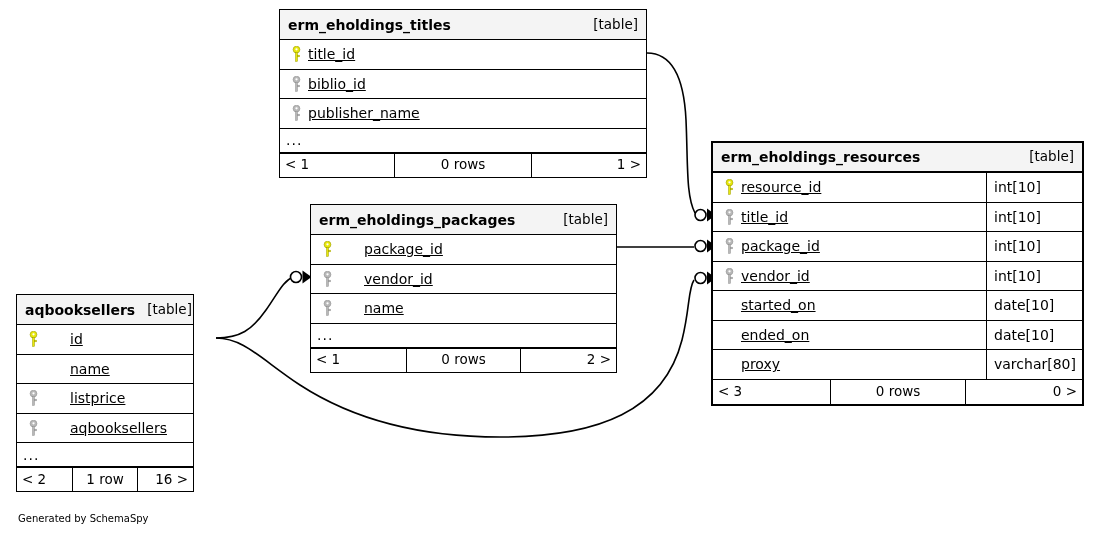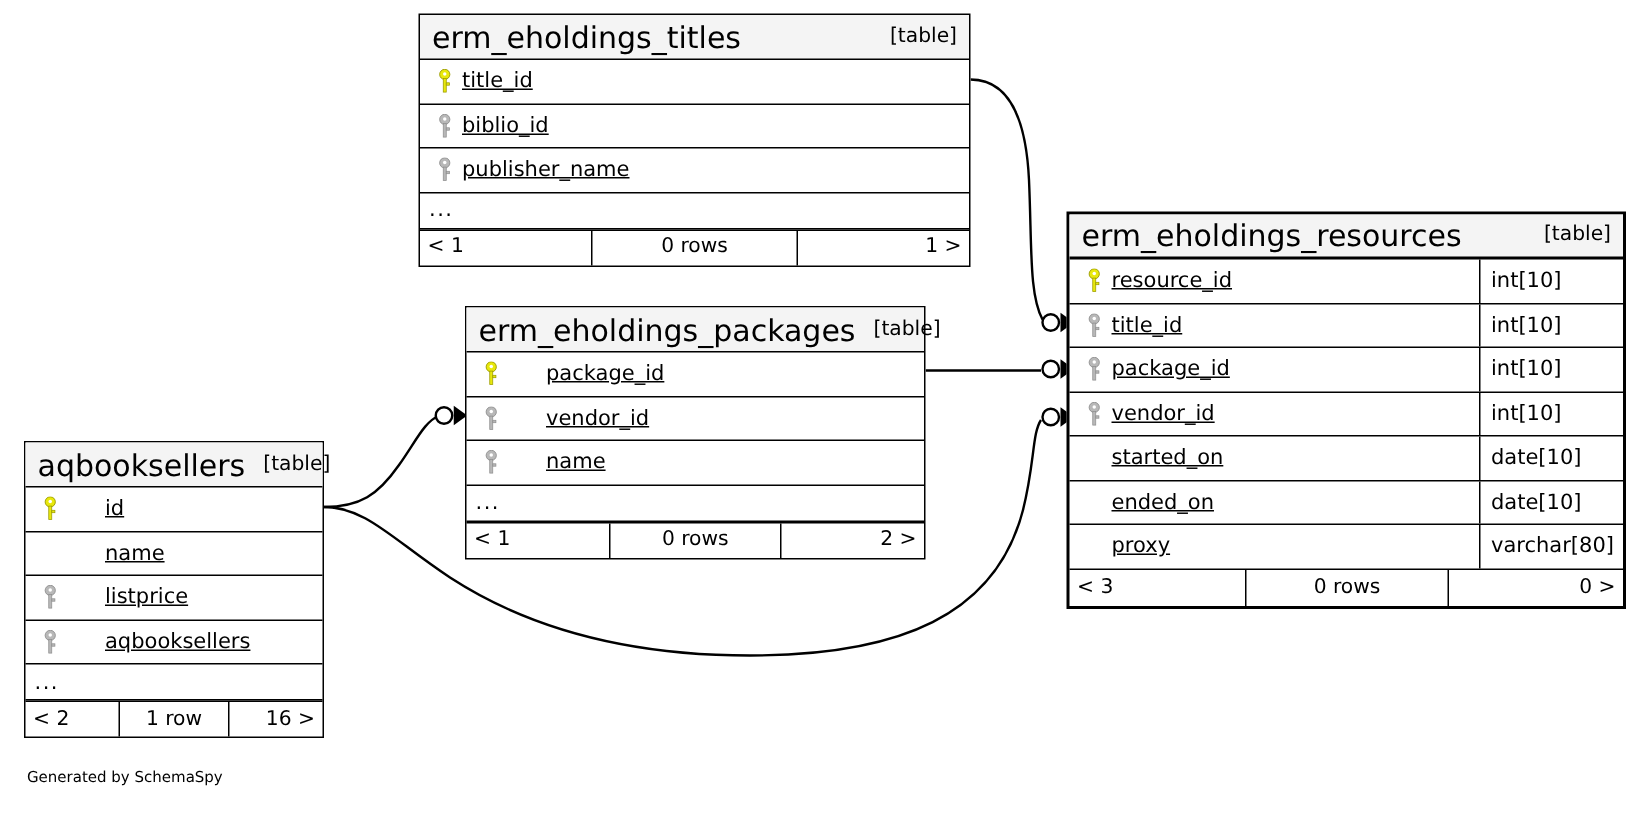--- a/index.html
+++ b/index.html
@@ -48,22 +48,22 @@
     border-bottom: 1px solid #000000;
     display: flex;
     align-items: center;
     justify-content: space-between;
     padding: 0 8px;
     box-sizing: border-box;
     height: 30px;
   }
   .focal > .tbl-header { border-bottom-width: 2px; }
   .tbl-title {
-    font-weight: normal;
-    font-size: 20px;
+    font-weight: bold;
+    font-size: 14px;
     white-space: nowrap;
   }
   .tbl-tag {
     font-size: 13.5px;
     white-space: nowrap;
     padding-left: 12px;
   }
 
   .tbl-row {
     display: flex;
@@ -281,21 +281,21 @@
       </div>
     </div>
     <div class="tbl-ellipsis">...</div>
     <div class="tbl-footer">
       <div class="foot-cell foot-left" style="width:96px;">&lt; 1</div>
       <div class="foot-cell foot-mid" style="width:115px;">0 rows</div>
       <div class="foot-cell foot-right" style="width:96px;">2 &gt;</div>
     </div>
   </div>
 
-  <div class="table-node indent" id="node-aqbooksellers" style="left:16px; top:294px; width:200px;">
+  <div class="table-node indent" id="node-aqbooksellers" style="left:16px; top:294px; width:178px;">
     <div class="tbl-header">
       <span class="tbl-title">aqbooksellers</span>
       <span class="tbl-tag">[table]</span>
     </div>
     <div class="tbl-row">
       <div class="col-name">
         <span class="keyslot">
           <svg class="key" viewBox="0 0 9 16">
               <circle cx="4.5" cy="3.6" r="3.4" fill="#e8e80c" stroke="#9a9a00" stroke-width="0.6"></circle>
               <circle cx="4.5" cy="3.3" r="1.15" fill="#ffffff"></circle>

